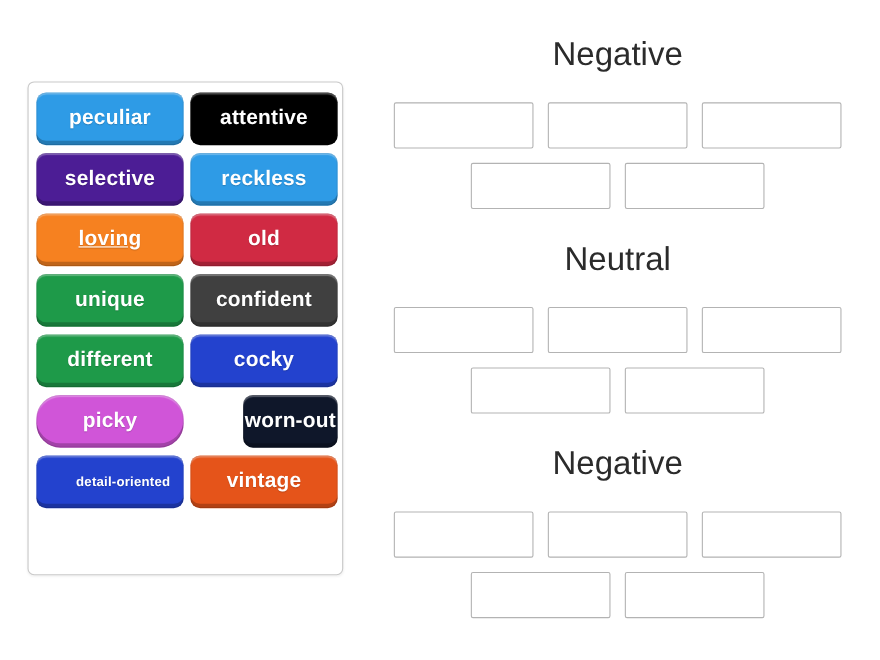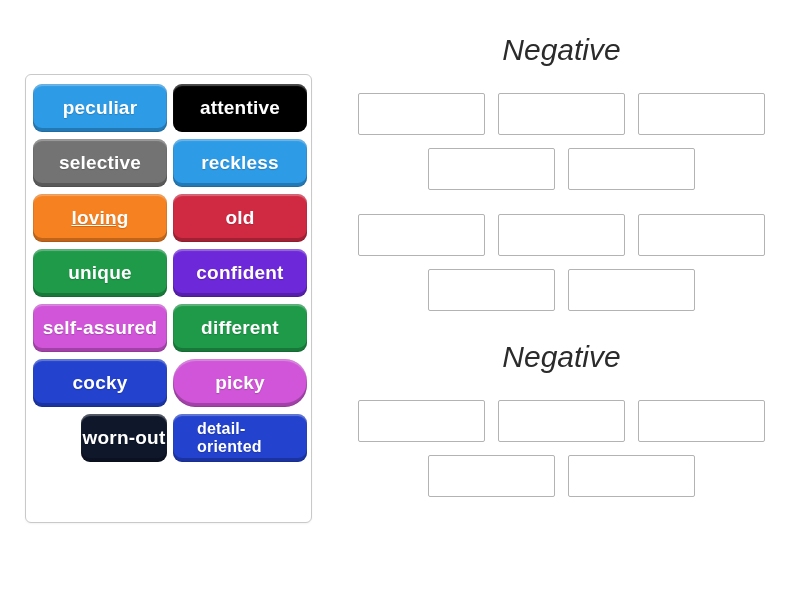--- a/index.html
+++ b/index.html
@@ -47,30 +47,30 @@
     font-weight: 700;
     font-size: 19px;
     letter-spacing: 0.2px;
     cursor: grab;
     box-shadow: inset 0 2px 1px rgba(255,255,255,0.30),
                 inset 0 -4px 0 rgba(0,0,0,0.22),
                 inset 0 0 0 1px rgba(0,0,0,0.10);
     text-shadow: 0 1px 1px rgba(0,0,0,0.18);
     user-select: none;
   }
-  .tile.small-text { font-size: 16px; padding-left: 24px; }
+  .tile.small-text { font-size: 12px; padding-left: 24px; }
 
   
   .groups {
     position: absolute;
     left: 358px;
     top: 28px;
     width: 407px;
   }
-  .group { margin-bottom: 24px; font-style: italic; }
+  .group { margin-bottom: 24px; }
   .group-title {
     margin: 0 0 21px 0;
     font-size: 30px;
     line-height: 44px;
     font-weight: 400;
     text-align: center;
     color: #2b2b2b;
   }
   .slot-row {
     display: flex;
@@ -89,51 +89,52 @@
 </style>
 </head>
 <body>
 
 <div class="stage">
 
   <div class="tray">
     <div class="tray-grid">
       <div class="tile" style="background: rgb(46, 155, 230);">peculiar</div>
       <div class="tile" style="background: #000000;">attentive</div>
-      <div class="tile" style="background: #737373;">selective</div>
+      <div class="tile" style="background: #4c1d95;">selective</div>
       <div class="tile" style="background: rgb(46, 155, 230); text-align: right;">reckless</div>
       <div class="tile" style="background: rgb(246, 129, 32); text-decoration: underline;">loving</div>
       <div class="tile" style="background: rgb(208, 42, 67);">old</div>
       <div class="tile" style="background: rgb(30, 154, 73);">unique</div>
-      <div class="tile" style="background: #6d28d9;">confident</div>
-      <div class="tile" style="background: rgb(208, 85, 216);">self-assured</div>
+      <div class="tile" style="background: #404040;">confident</div>
       <div class="tile" style="background: rgb(30, 154, 73);">different</div>
       <div class="tile" style="background: rgb(35, 66, 206);">cocky</div>
       <div class="tile" style="background: rgb(208, 85, 216); border-radius: 22px;">picky</div>
       <div class="tile" style="background: #0f172a; margin-left: 48px;">worn-out</div>
       <div class="tile small-text" style="background: rgb(35, 66, 206);">detail-oriented</div>
+      <div class="tile" style="background: rgb(229, 84, 26);">vintage</div>
     </div>
   </div>
 
   <div class="groups">
 
     <section class="group">
       <h2 class="group-title">Negative</h2>
       <div class="slot-row">
         <div class="slot"></div>
         <div class="slot"></div>
         <div class="slot"></div>
       </div>
       <div class="slot-row">
         <div class="slot"></div>
         <div class="slot"></div>
       </div>
     </section>
 
     <section class="group">
+      <h2 class="group-title">Neutral</h2>
       <div class="slot-row">
         <div class="slot"></div>
         <div class="slot"></div>
         <div class="slot"></div>
       </div>
       <div class="slot-row">
         <div class="slot"></div>
         <div class="slot"></div>
       </div>
     </section>

